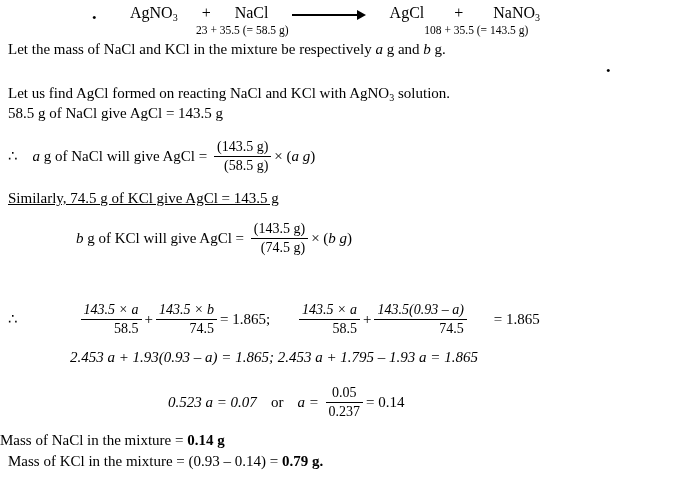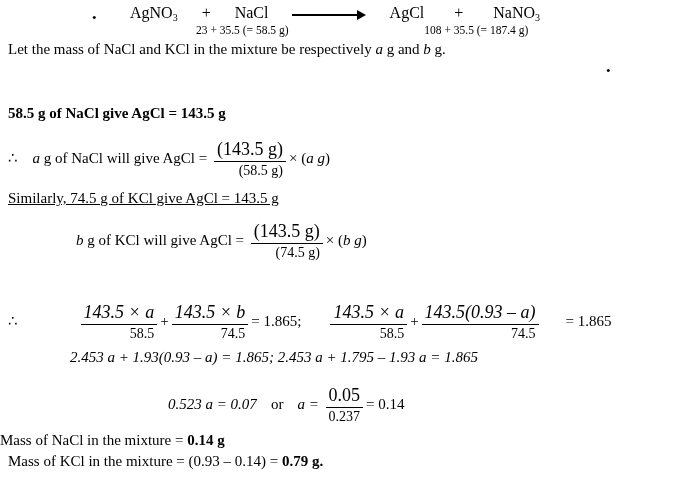--- a/index.html
+++ b/index.html
@@ -67,33 +67,33 @@
   .rxn-sub {
     left: 196px;
     top: 24px;
     font-size: 11.5px;
   }
   .rxn-sub .gap { display: inline-block; width: 130px; }
 
   .l-mass  { left: 8px;  top: 41px; }
   .l-ab    { left: 8px;  top: 61px; }
   .l-find  { left: 8px;  top: 85px; }
-  .l-585   { left: 8px;  top: 105px; font-weight: bold; }
+  .l-585   { left: 8px;  top: 105px; }
   .frac {
     display: inline-block;
     vertical-align: middle;
     text-align: center;
     margin: 0 3px;
     position: relative;
     top: -1px;
   }
   .frac .num {
     display: block;
     padding: 0 3px 1px 3px;
-    font-size: 18px;
+    font-size: 14px;
   }
   .frac .den {
     display: block;
     border-top: 1.3px solid #000;
     padding: 1px 3px 0 3px;
     font-size: 14px;
     text-align: right;
   }
   .l-agive { left: 8px;  top: 140px; }
   .l-sim   { left: 8px;  top: 190px; text-decoration: underline; }
@@ -141,28 +141,31 @@
     <span>AgCl</span>
     <span class="sp-l"></span>
     <span>+</span>
     <span class="sp-l"></span>
     <span><span>NaNO</span><sub>3</sub></span>
   </div>
 
   <div class="line rxn-sub">
     <span>23 + 35.5 (= 58.5 g)</span>
     <span class="gap"></span>
-    <span>108 + 35.5 (= 187.4 g)</span>
+    <span>108 + 35.5 (= 143.5 g)</span>
   </div>
 
   <div class="line l-mass">
     <span>Let the mass of NaCl and KCl in the mixture be respectively </span><span class="it">a</span><span> g and </span><span class="it">b</span><span> g.</span>
   </div>
 
 
+  <div class="line l-find">
+    <span>Let us find AgCl formed on reacting NaCl and KCl with AgNO</span><sub>3</sub><span> solution.</span>
+  </div>
 
   <div class="line l-585">58.5 g of NaCl give AgCl = 143.5 g</div>
 
   <div class="line l-agive">
     <span>∴</span>
     &nbsp;&nbsp;&nbsp;<span class="it">a</span><span> g of NaCl will give AgCl = </span><span class="frac"><span class="num">(143.5 g)</span><span class="den">(58.5 g)</span></span><span>× (</span><span class="it">a g</span><span>)</span>
   </div>
 
   <div class="line l-sim">Similarly, 74.5 g of KCl give AgCl = 143.5 g</div>
 

